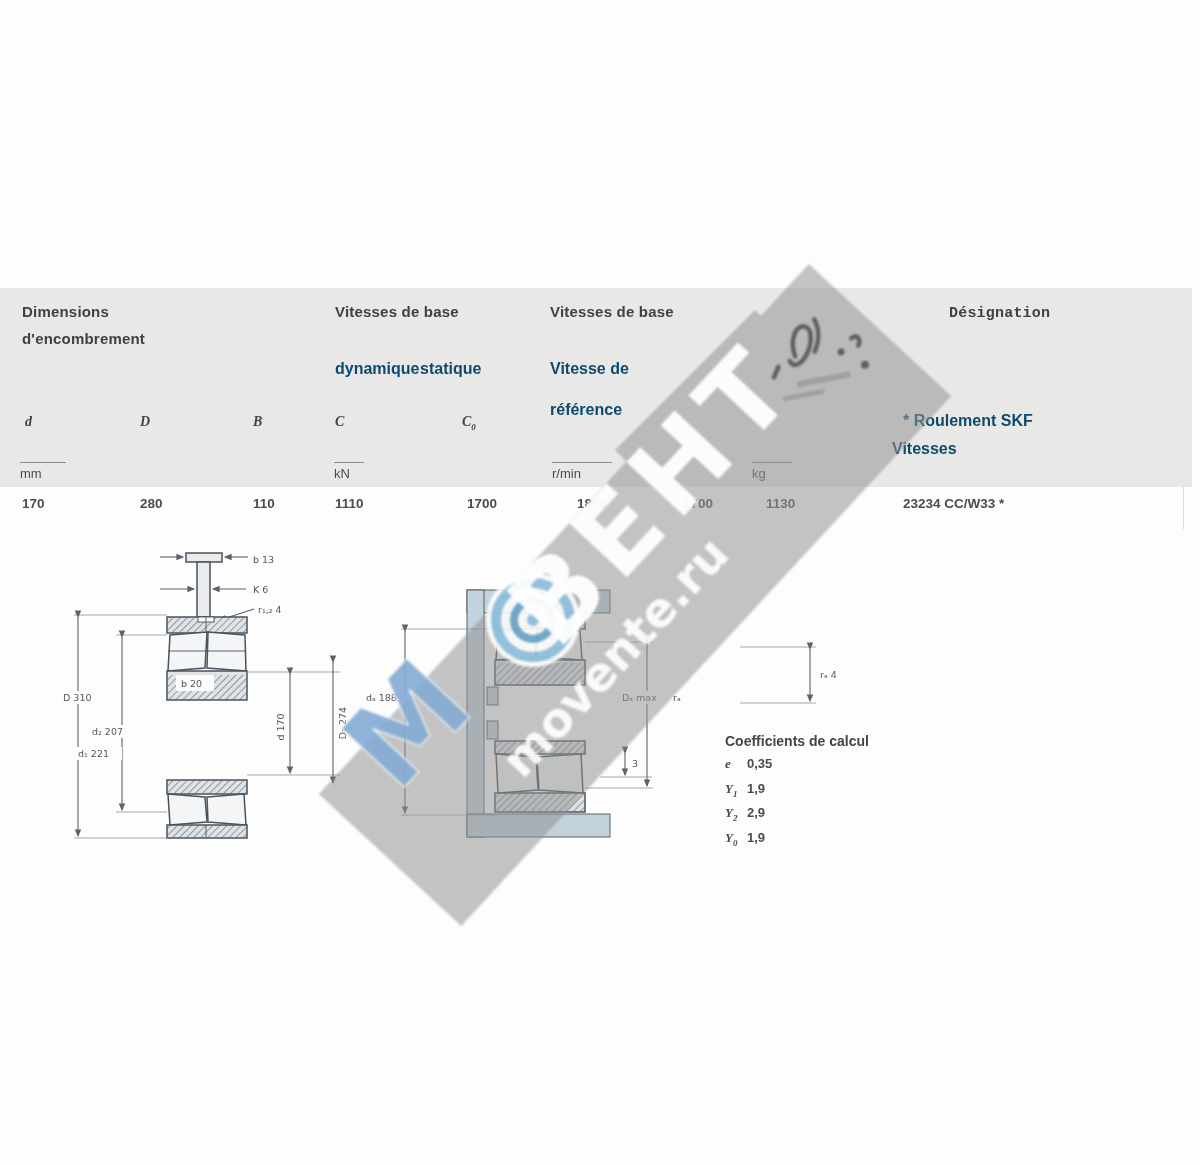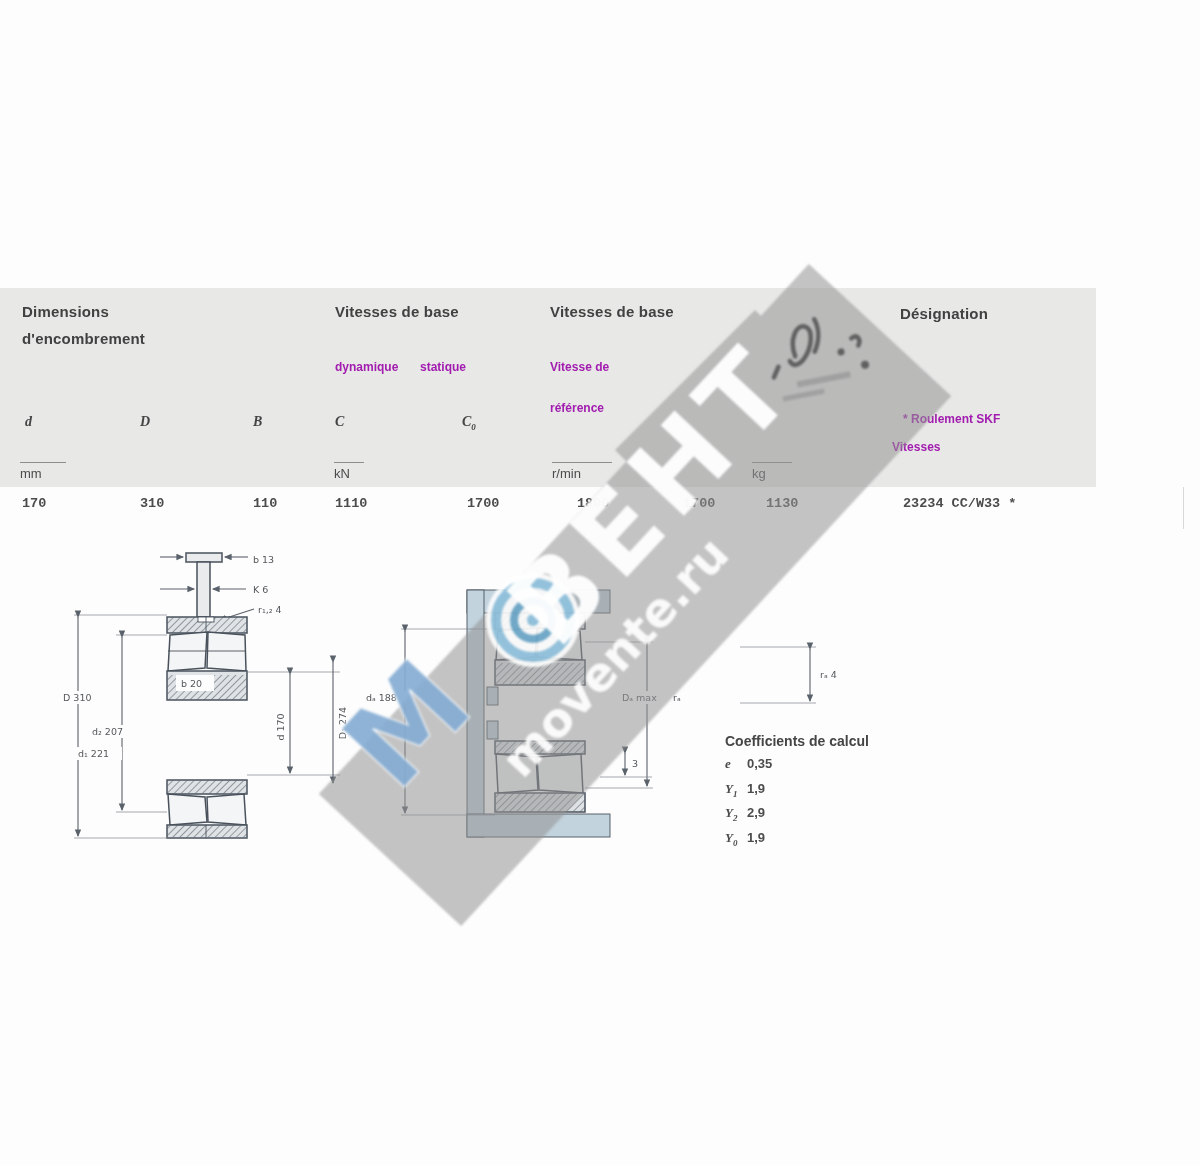--- a/index.html
+++ b/index.html
@@ -1,26 +1,26 @@
 <!DOCTYPE html>
 <html><head>
 <meta charset="utf-8">
 <style>
   html,body{margin:0;padding:0;background:#ffffff;}
   .page{position:relative;width:1200px;height:1165px;background:#fdfdfd;overflow:hidden;
         font-family:"Liberation Sans",sans-serif;color:#474747;}
   
-  .thead{position:absolute;left:0;top:288px;width:1096px;height:199px;background:#e8e8e7;filter:blur(.55px);}
+  .thead{position:absolute;left:0;top:288px;width:1192px;height:199px;background:#e8e8e7;filter:blur(.55px);}
   .t{position:absolute;white-space:nowrap;}
   .g{font-size:15px;font-weight:700;letter-spacing:.2px;color:#414141;}
-  .sh{font-size:12px;font-weight:600;color:#a21caf;}
+  .sh{font-size:16px;font-weight:600;color:#0c4a6e;}
   .sym{font-size:14px;font-weight:600;font-style:italic;font-family:"Liberation Serif",serif;color:#444;}
   .sym sub{font-size:9px;}
   .unit{font-size:13px;color:#4b4b4b;border-top:1px solid #8d8d8d;padding-top:3px;display:inline-block;text-align:left;}
-  .trow{position:absolute;left:0;top:0;width:1200px;height:1165px;filter:blur(.55px);pointer-events:none;font-family:Liberation Mono, monospace;}
+  .trow{position:absolute;left:0;top:0;width:1200px;height:1165px;filter:blur(.55px);pointer-events:none;}
   .cell{position:absolute;font-size:13.5px;font-weight:600;color:#4c4c4c;white-space:nowrap;top:496px;}
   .colrule{position:absolute;left:1183px;top:487px;width:1px;height:42px;background:#d9d9d9;}
   
   .coeffs{position:absolute;left:725px;top:733px;filter:blur(.55px);}
   .coeffs .title{font-size:14px;font-weight:700;color:#454545;}
   .coeffs .line{font-size:13px;font-weight:700;color:#4c4c4c;margin-top:7px;}
   .coeffs .cs{font-style:italic;font-family:"Liberation Serif",serif;display:inline-block;min-width:22px;}
   .coeffs .cs sub{font-size:9px;}
   
   svg.drawings{position:absolute;left:40px;top:545px;filter:blur(.5px);}
@@ -36,21 +36,21 @@
 </head>
 <body>
 
 <div class="page">
 
   <div class="thead">
     <div class="t g" style="left:22px;top:15px;">Dimensions</div>
     <div class="t g" style="left:22px;top:42px;">d'encombrement</div>
     <div class="t g" style="left:335px;top:15px;">Vitesses de base</div>
     <div class="t g" style="left:550px;top:15px;">Vitesses de base</div>
-    <div class="t g" style="left:900px;top:17px;">Désignation</div>
+    <div class="t g" style="left:949px;top:17px;font-family:Liberation Mono, monospace;">Désignation</div>
 
     <div class="t sh" style="left:335px;top:72px;">dynamique</div>
     <div class="t sh" style="left:420px;top:72px;">statique</div>
     <div class="t sh" style="left:550px;top:72px;">Vitesse de</div>
     <div class="t sh" style="left:550px;top:94px;margin-top:19px;">référence</div>
 
     <div class="t sym" style="left:25px;top:126px;">d</div>
     <div class="t sym" style="left:140px;top:126px;">D</div>
     <div class="t sym" style="left:253px;top:126px;">B</div>
     <div class="t sym" style="left:335px;top:126px;">C</div>
@@ -60,21 +60,21 @@
     <div class="t sh" style="left:892px;top:152px;">Vitesses</div>
 
     <div class="t" style="left:20px;top:174px;"><span class="unit" style="width:46px;">mm</span></div>
     <div class="t" style="left:334px;top:174px;"><span class="unit" style="width:30px;">kN</span></div>
     <div class="t" style="left:552px;top:174px;"><span class="unit" style="width:60px;">r/min</span></div>
     <div class="t" style="left:752px;top:174px;"><span class="unit" style="width:40px;">kg</span></div>
   </div>
 
   <div class="trow">
     <div class="cell" style="left:22px;">170</div>
-    <div class="cell" style="left:140px;">310</div>
+    <div class="cell" style="left:140px;">280</div>
     <div class="cell" style="left:253px;">110</div>
     <div class="cell" style="left:335px;text-align:right;">1110</div>
     <div class="cell" style="left:467px;">1700</div>
     <div class="cell" style="left:577px;">1800</div>
     <div class="cell" style="left:683px;">1700</div>
     <div class="cell" style="left:766px;">1130</div>
     <div class="cell" style="left:903px;">23234 CC/W33 *</div>
   </div>
   <div class="colrule"></div>
 

